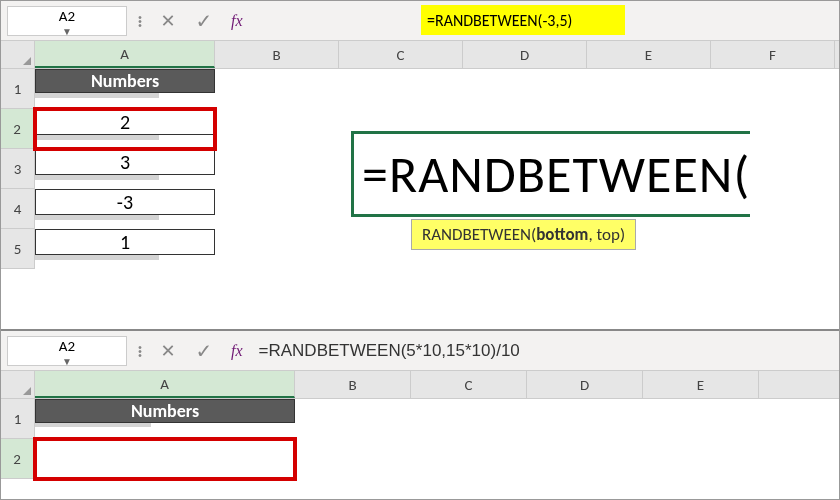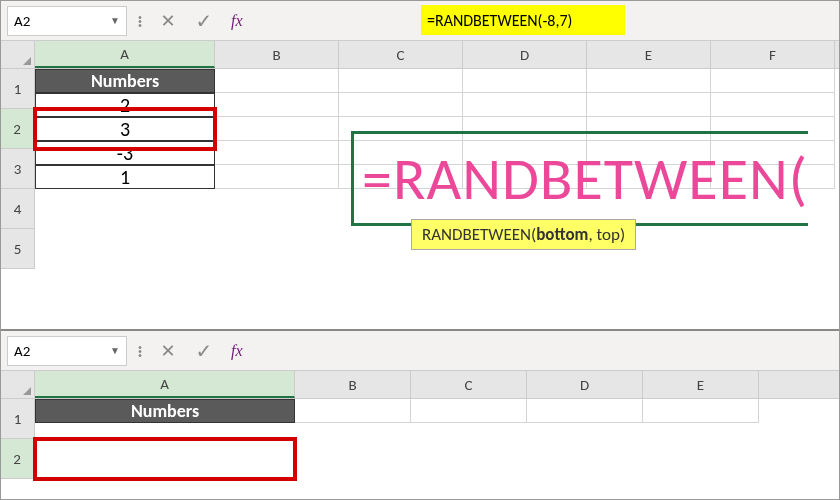--- a/index.html
+++ b/index.html
@@ -28,20 +28,21 @@
   .name-box {
     width: 120px;
     height: 30px;
     background: #fff;
     border: 1px solid #ccc;
     display: flex;
     align-items: center;
     justify-content: space-between;
     padding: 0 6px;
     font-size: 15px;
+    flex-direction: column;
   }
   .name-box .dd {
     font-size: 10px;
     color: #666;
   }
   .expander {
     width: 14px;
     height: 30px;
     display: flex;
     flex-direction: column;
@@ -150,21 +151,22 @@
   .row-h.selected {
     background: #d4e8d4;
     border-right: 2px solid #217346;
   }
   .cells {
     flex: 1;
     position: relative;
   }
   .cell-row {
     display: flex;
-    height: 24px;
+    height: 40px;
+    flex-direction: column;
   }
   .cell {
     border-right: 1px solid #d4d4d4;
     border-bottom: 1px solid #d4d4d4;
     display: flex;
     align-items: center;
     justify-content: center;
     font-size: 18px;
   }
   .hdr-cell {
@@ -196,24 +198,24 @@
     height: 44px;
     border: 4px solid #d40000;
     pointer-events: none;
   }
 
   
   .big-formula {
     position: absolute;
     left: 350px;
     top: 130px;
-    font-size: 60px;
+    font-size: 52px;
     font-weight: 400;
     letter-spacing: 1px;
-    color: #ec4899;
+    color: #000000;
     border-top: 3px solid #217346;
     border-left: 3px solid #217346;
     border-bottom: 3px solid #217346;
     padding: 8px 0 8px 8px;
   }
   .tooltip {
     position: absolute;
     left: 410px;
     top: 218px;
     background: #ffff66;
@@ -242,21 +244,21 @@
     <div class="expander">
       <span>•</span>
         <span>•</span>
         <span>•</span>
     </div>
     <div class="fx-btn cancel">✕</div>
     <div class="fx-btn enter">✓</div>
     <span class="fx-label">fx</span>
     <input class="formula-input" style="">
     <div class="formula-highlight1">
-      <span>=RANDBETWEEN(-8,7)</span>
+      <span>=RANDBETWEEN(-3,5)</span>
     </div>
   </div>
 
   <div class="col-headers">
     <div class="corner"></div>
     <div class="col-h col-A selected">A</div>
     <div class="col-h col-other">B</div>
     <div class="col-h col-other">C</div>
     <div class="col-h col-other">D</div>
     <div class="col-h col-other">E</div>
@@ -329,20 +331,21 @@
       <span class="dd">▼</span>
     </div>
     <div class="expander">
       <span>•</span>
         <span>•</span>
         <span>•</span>
     </div>
     <div class="fx-btn cancel">✕</div>
     <div class="fx-btn enter">✓</div>
     <span class="fx-label">fx</span>
+    <input class="formula-input" style="font-size: 17px; color: rgb(51, 51, 51);" value="=RANDBETWEEN(5*10,15*10)/10">
   </div>
 
   <div class="col-headers">
     <div class="corner"></div>
     <div class="col-h col-A selected">A</div>
     <div class="col-h col-other">B</div>
     <div class="col-h col-other">C</div>
     <div class="col-h col-other">D</div>
     <div class="col-h col-other">E</div>
   </div>

